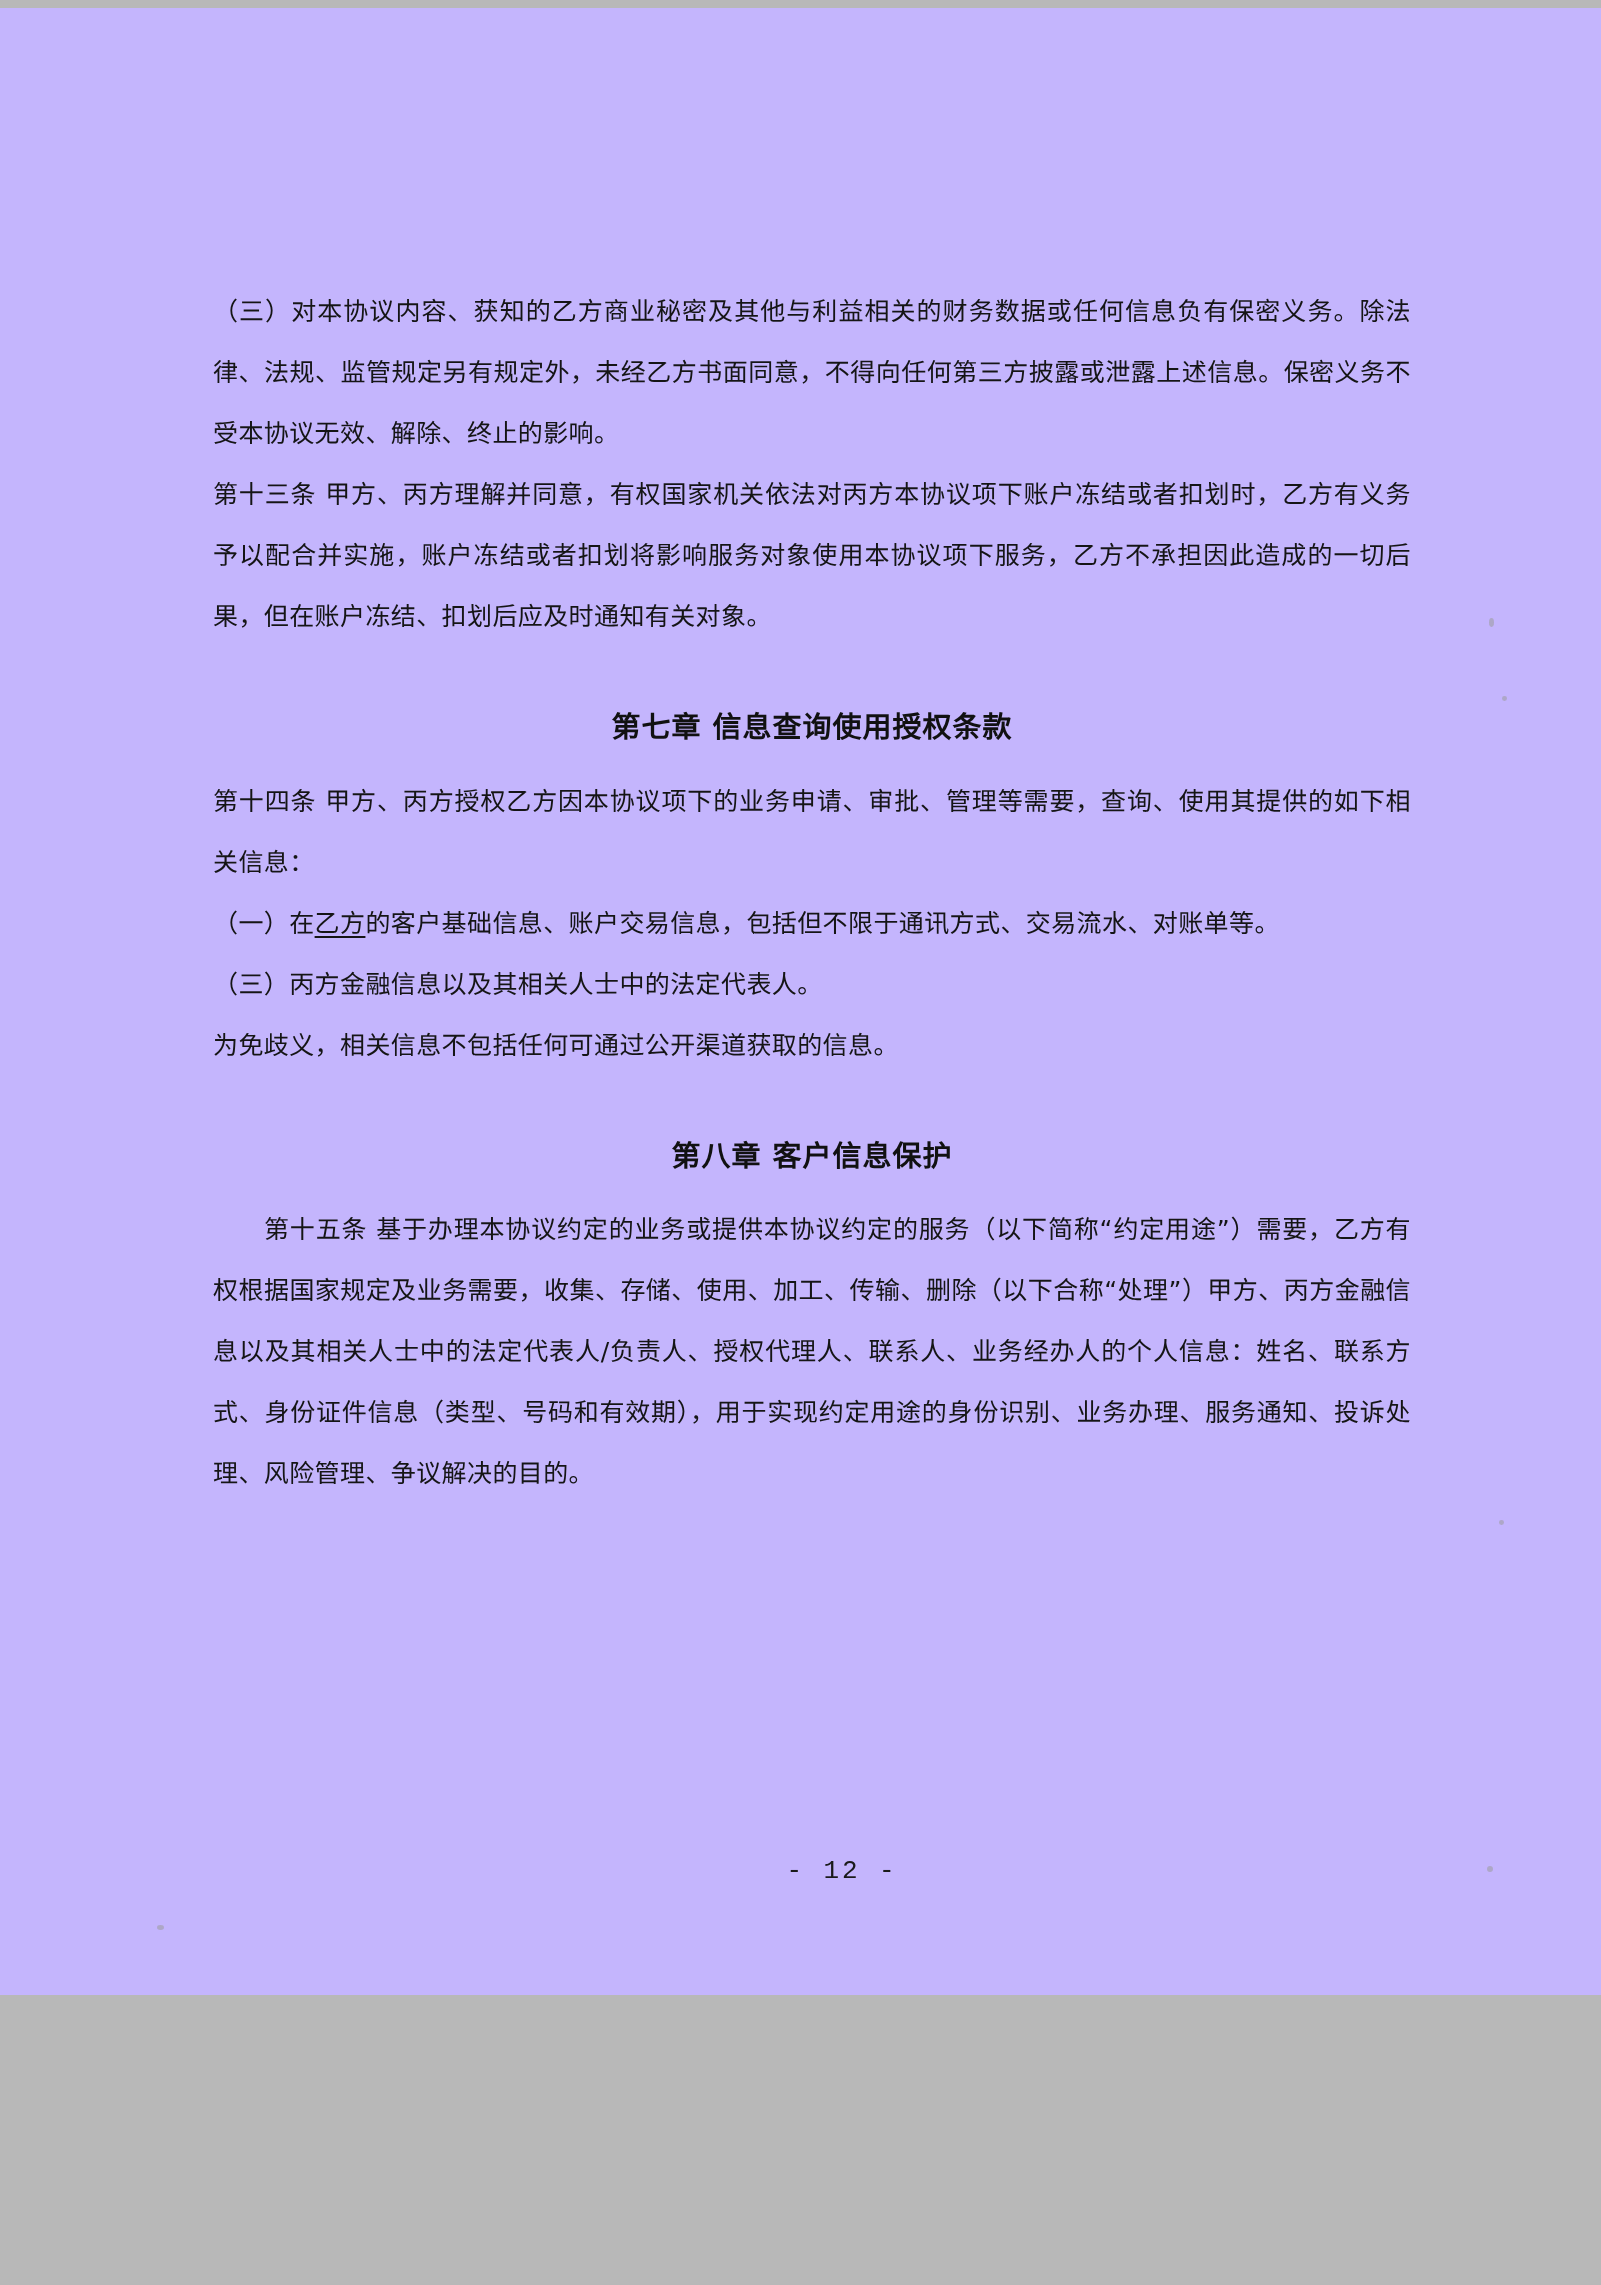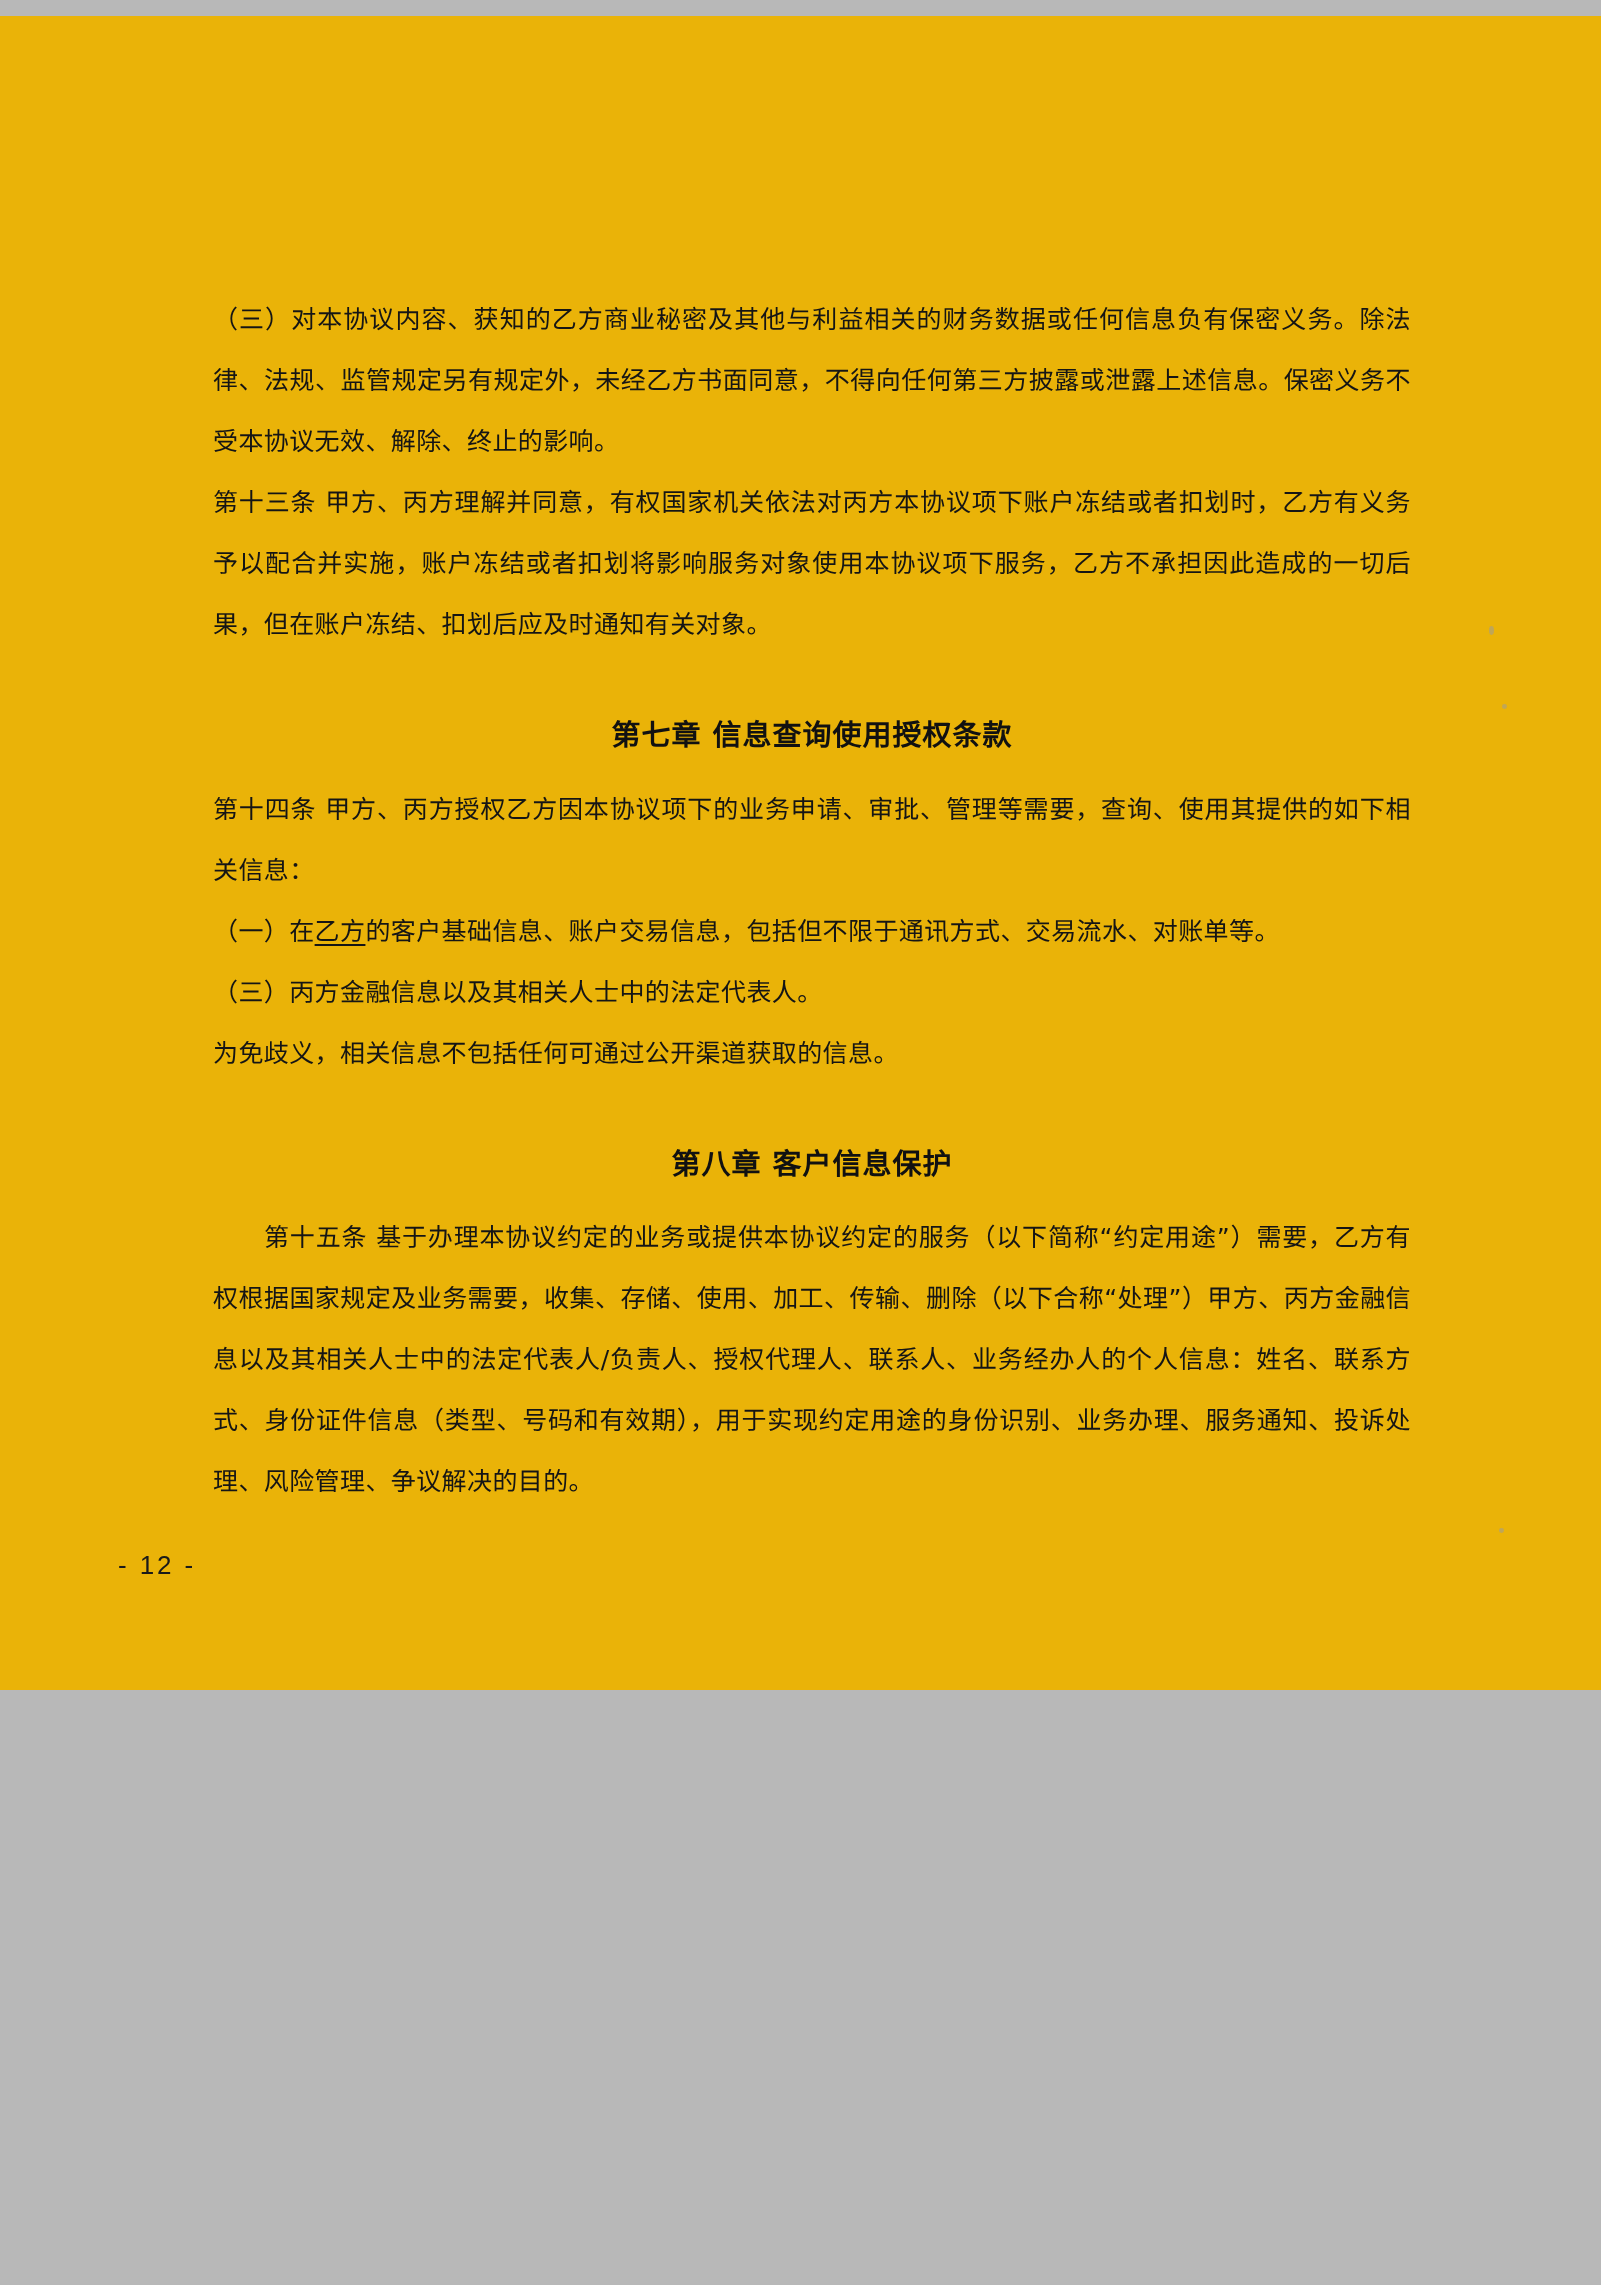--- a/index.html
+++ b/index.html
@@ -4,23 +4,23 @@
 <title>合同文档</title>
 <style>
   html, body {
     margin: 0;
     padding: 0;
     background: #b8b8b8;
   }
   .page {
     position: relative;
     width: 1601px;
-    height: 1674px;
-    margin: 16px auto;
-    background: #eab308;
+    height: 1987px;
+    margin: 8px auto;
+    background: #c4b5fd;
     box-sizing: border-box;
     overflow: hidden;
   }
   .content {
     position: absolute;
     left: 213px;
     top: 273px;
     width: 1198px;
   }
   .para {
@@ -47,23 +47,23 @@
   }
   .gap-before-chapter { margin-top: 51px; text-align: center; }
   .gap-after-chapter  { margin-top: 13.7px; }
   .gap-small { margin-top: 0px; }
   .u { text-decoration: underline; text-underline-offset: 3.9px; }
   .pagenum {
     position: absolute;
     left: 0;
     right: 0;
     bottom: 109px;
-    text-align: left;
-    padding-left: 118px;
-    font-family: Liberation Sans, sans-serif;
+    text-align: center;
+    padding-left: 83px;
+    font-family: Liberation Mono, monospace;
     font-size: 26px;
     color: #1a1a1a;
     letter-spacing: 2.9px;
   }
   
   .speck {
     position: absolute;
     background: #9a9a9a;
     border-radius: 50%;
     opacity: .55;

